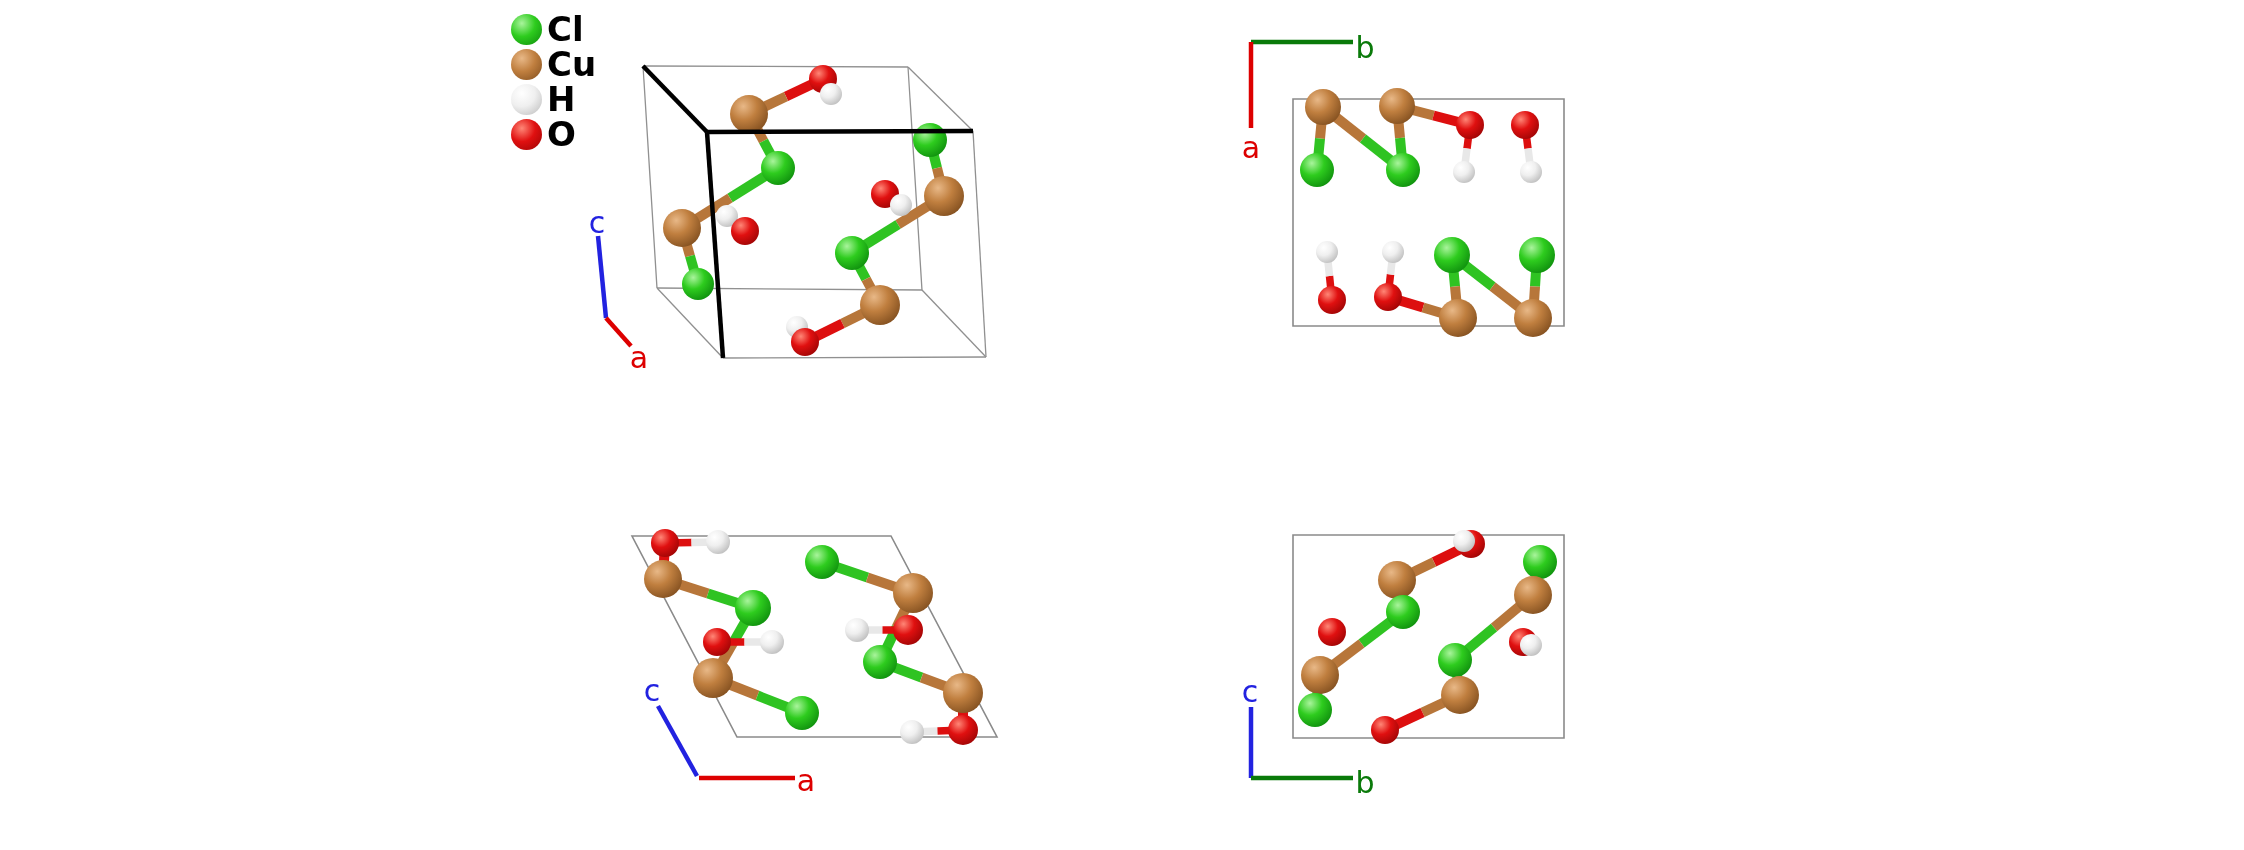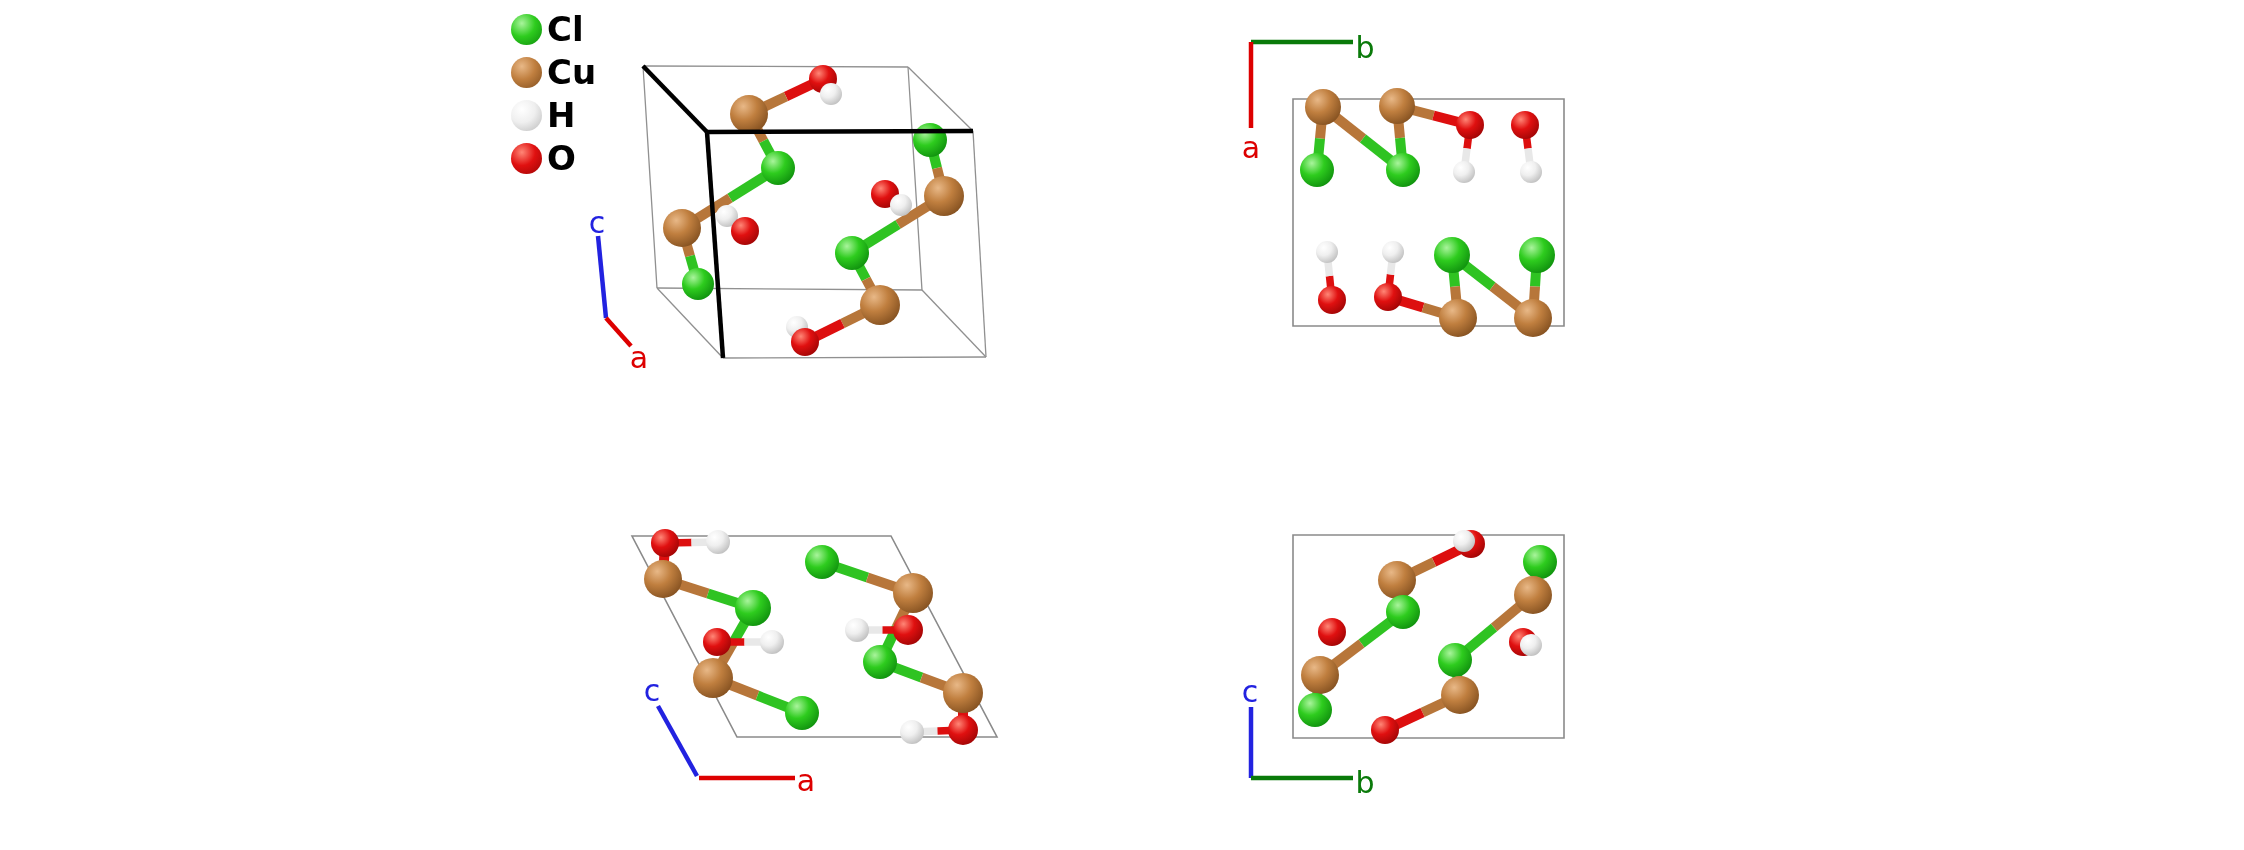--- a/index.html
+++ b/index.html
@@ -1,19 +1,19 @@
 <!DOCTYPE html>
 <html><head>
 <meta charset="utf-8">
 <style>
   html,body{margin:0;padding:0;background:#ffffff;}
   #canvas{position:relative;width:2244px;height:850px;background:#ffffff;overflow:hidden;
           font-family:"DejaVu Sans","Liberation Sans",sans-serif;}
   #views{position:absolute;left:0;top:0;width:2244px;height:850px;}
-  #legend{position:absolute;left:511px;top:14px;display:flex;flex-direction:column;gap:12px;}
+  #legend{position:absolute;left:511px;top:14px;display:flex;flex-direction:column;gap:4px;}
   .legend-row{display:flex;align-items:center;height:31px;}
   .legend-sphere{width:31px;height:31px;border-radius:50%;flex:0 0 auto;}
   .legend-label{margin-left:5px;font-size:34px;font-weight:bold;color:#000;line-height:31px;}
   svg text{font-family:"DejaVu Sans","Liberation Sans",sans-serif;}
 </style>
 </head>
 <body>
 
 <div id="canvas">
   <svg id="views" width="2244" height="850" viewBox="0 0 2244 850" xmlns="http://www.w3.org/2000/svg">

